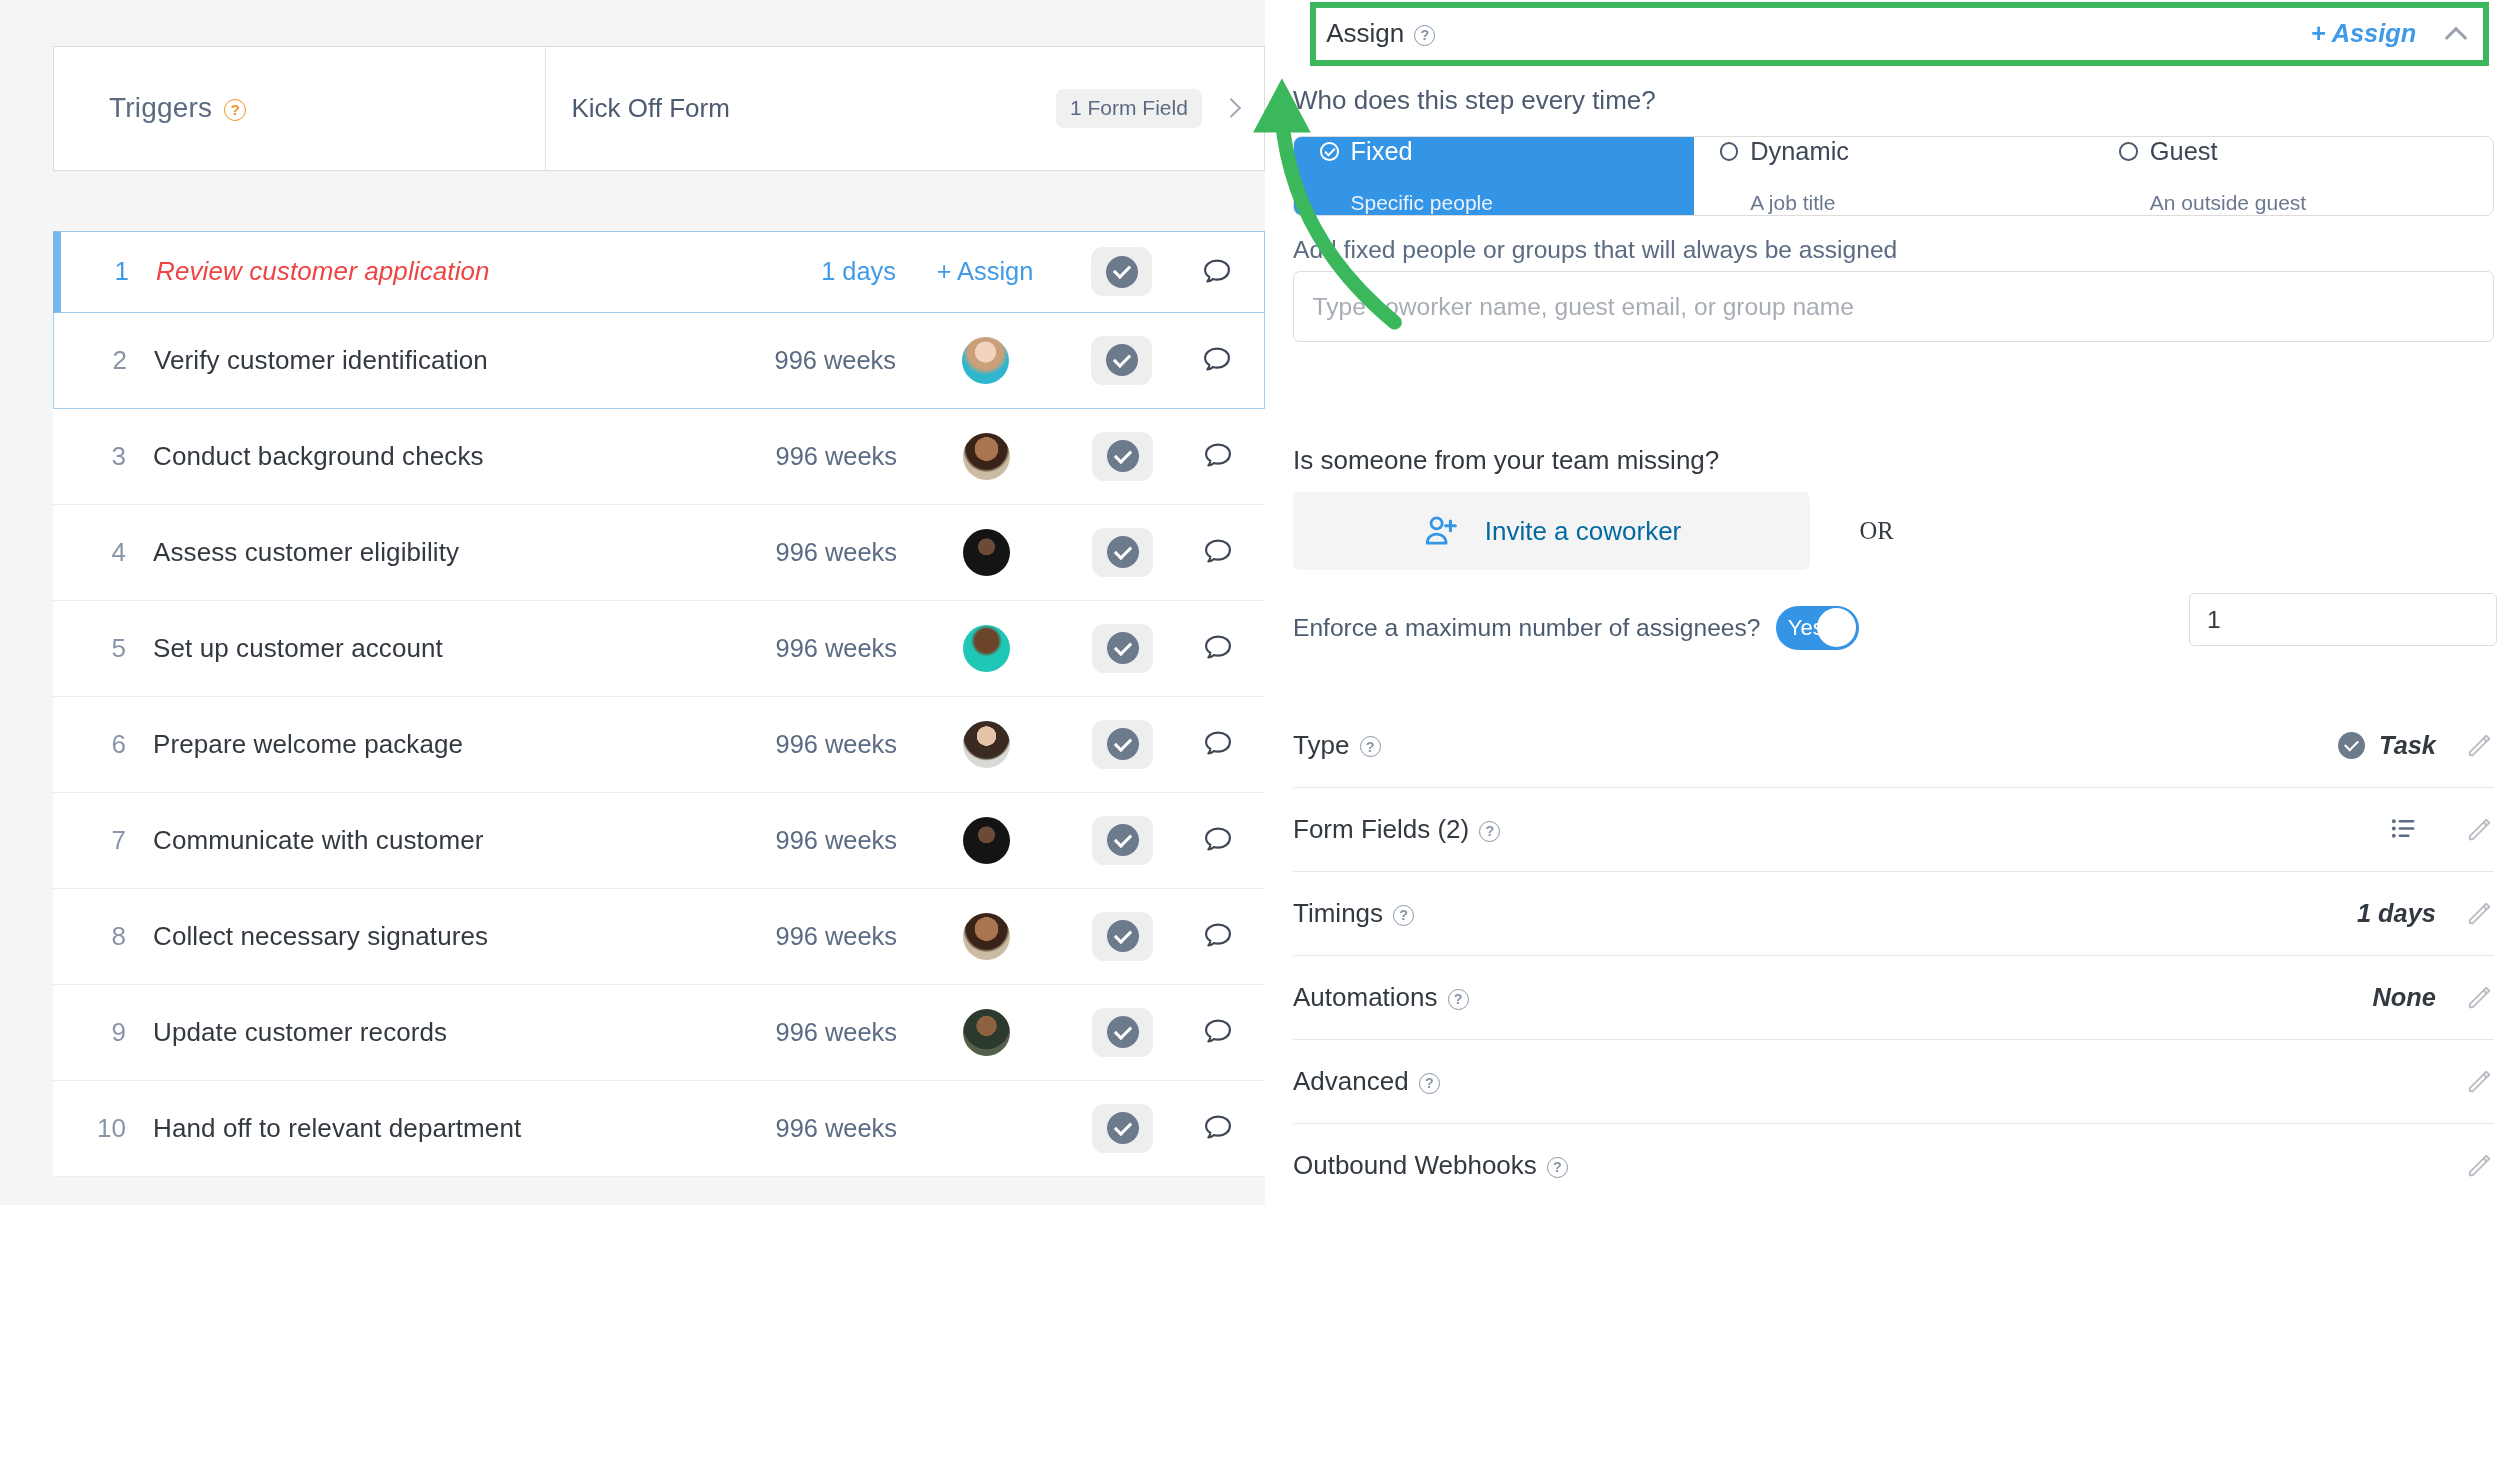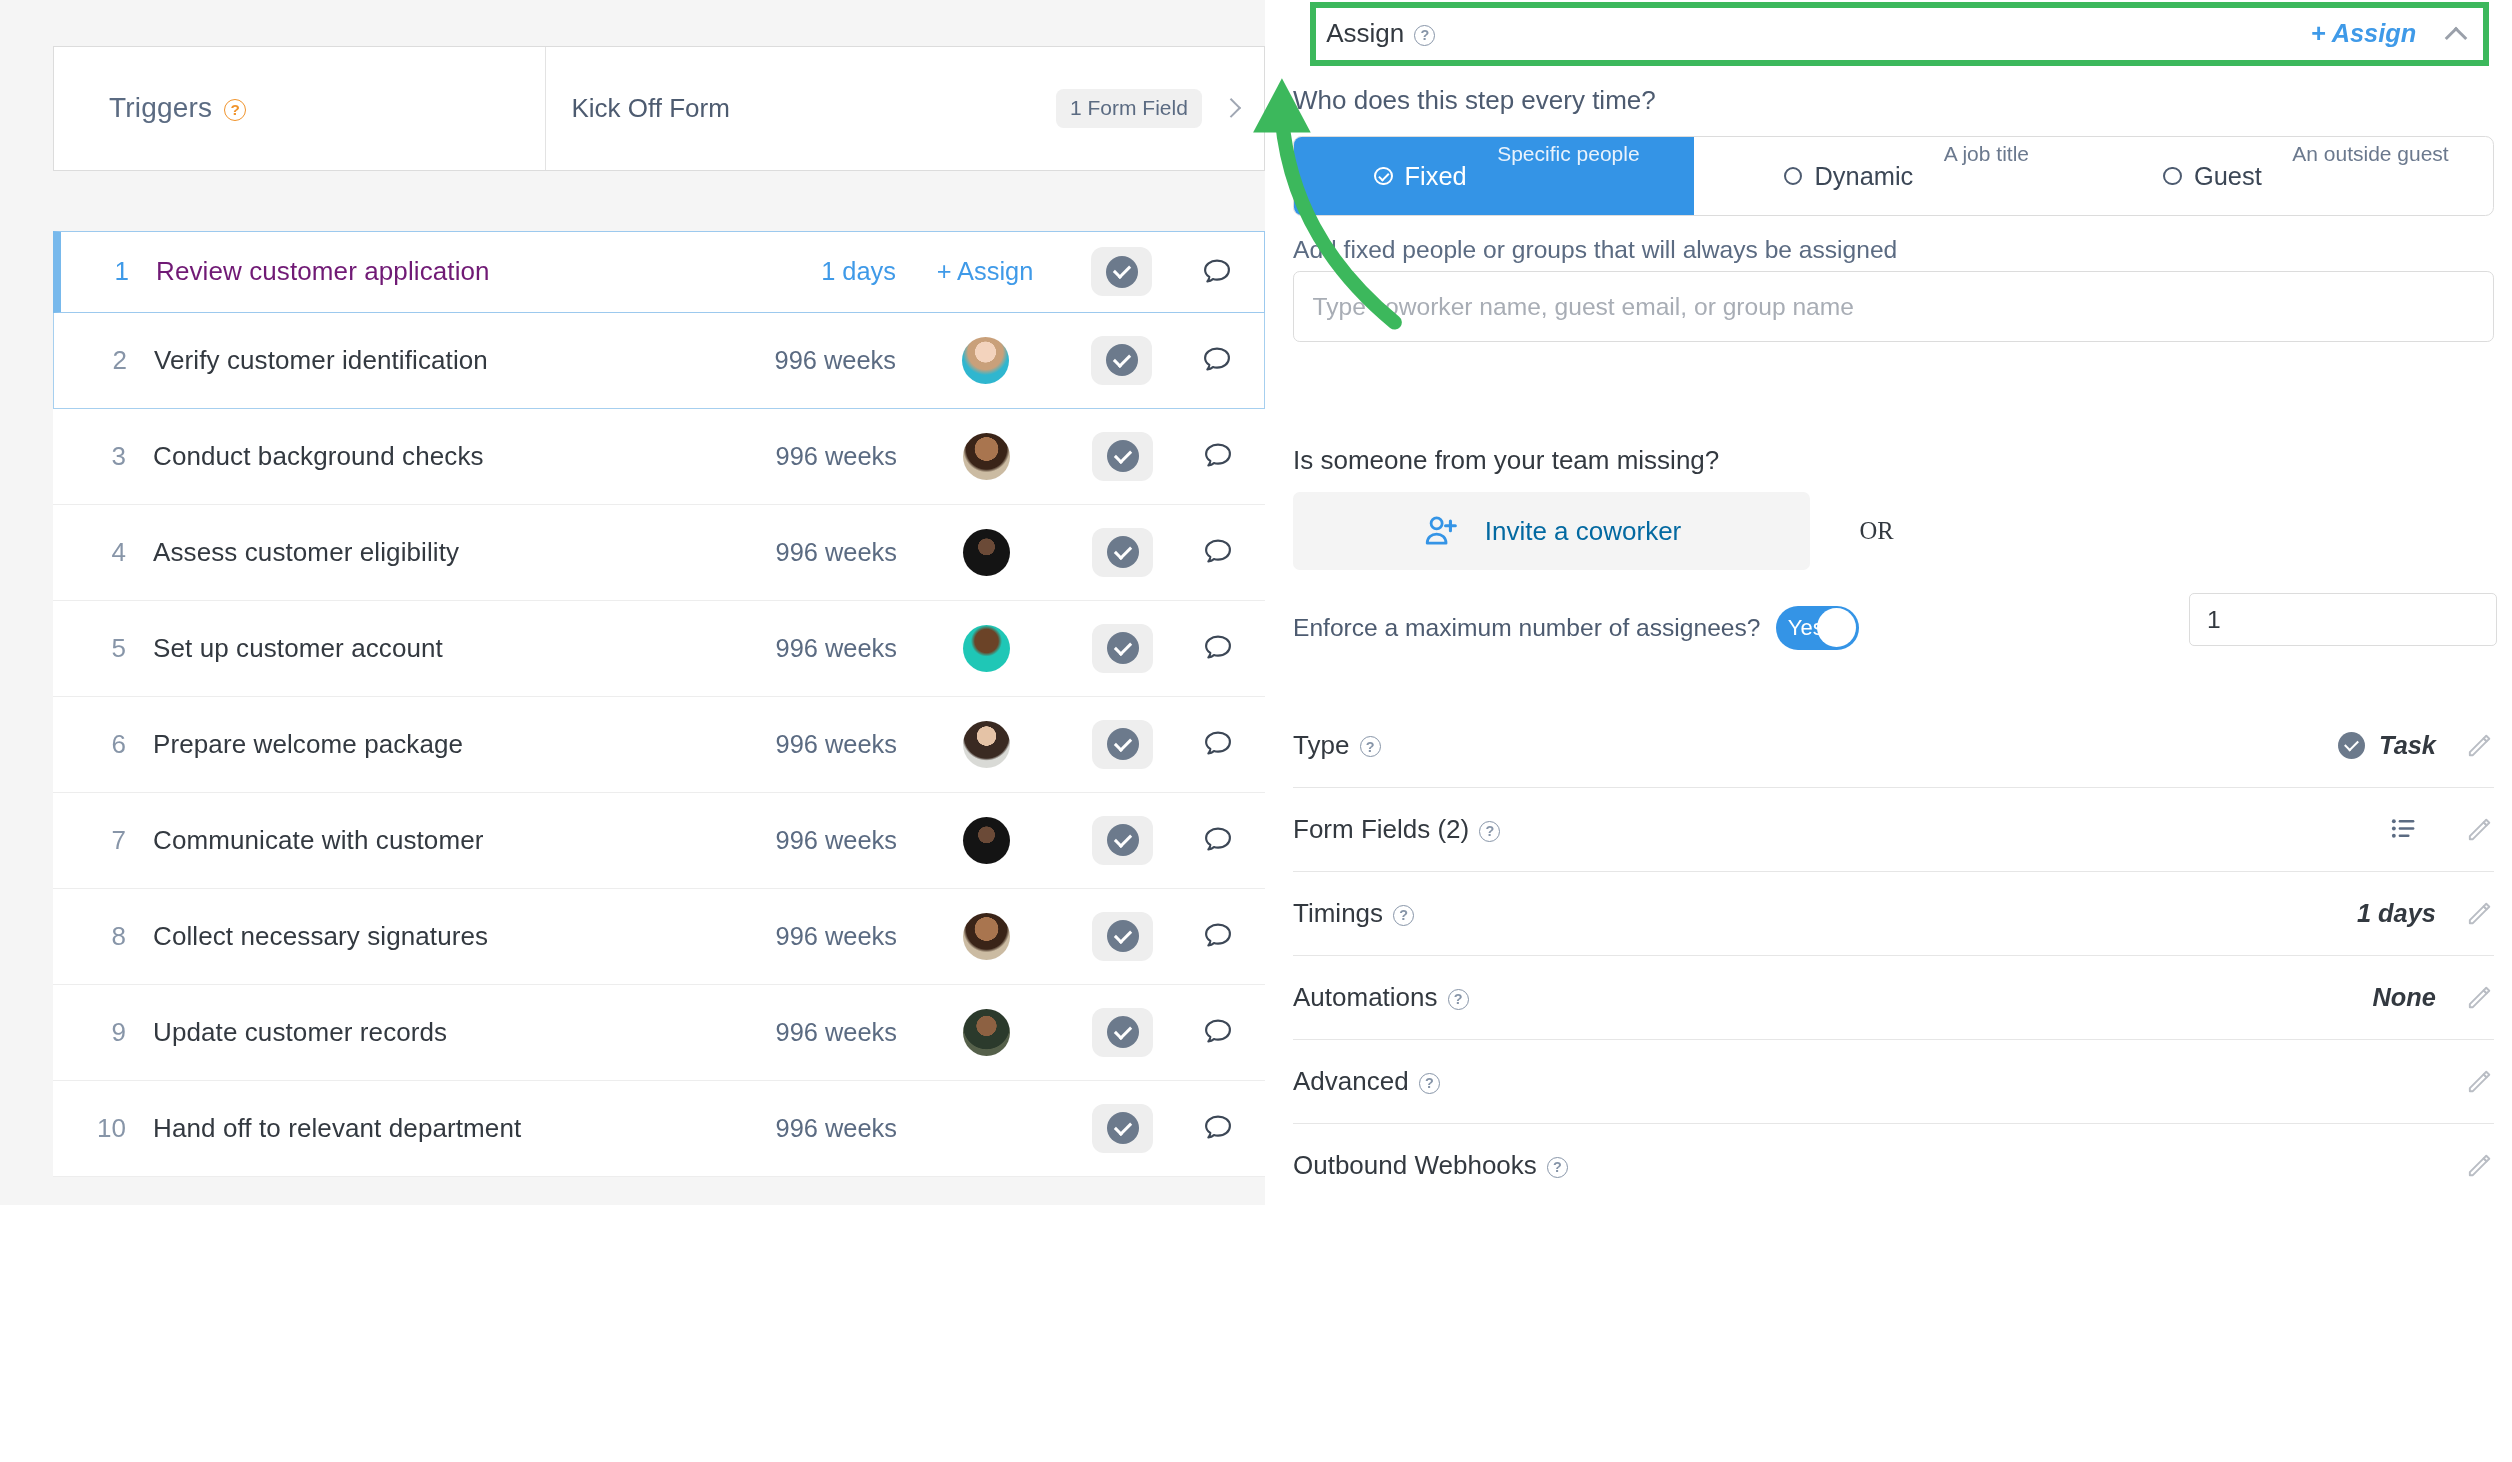--- a/index.html
+++ b/index.html
@@ -93,21 +93,21 @@
   .step-num {
     width: 73px; text-align: right;
     font-size: 26px; color: #8795a8;
     padding-right: 0;
   }
   .step-row.selected .step-num { color: #3f9ae8; width: 68px; }
   .step-title {
     margin-left: 27px; font-size: 26px; color: #333940;
     letter-spacing: 0.1px;
   }
-  .step-row.selected .step-title { color: #701a75; }
+  .step-row.selected .step-title { color: #ef4444; font-style: italic; }
   .step-fill { flex: 1; }
   .step-due {
     font-size: 25.4px; color: #5b6b82; text-align: right;
     width: 186px;
   }
   .step-row.selected .step-due { color: #3f9ae8; }
   .assign-link {
     width: 178px; text-align: center;
     font-size: 25.4px; color: #3f9ae8;
   }
@@ -173,21 +173,21 @@
 
   
   #seg {
     position: absolute; left: 0; top: 136px;
     width: 1201px; height: 80px;
     border: 0.8px solid #dcdcdc; border-radius: 8.5px;
     display: flex; overflow: hidden; background:#fff;
   }
   .seg-opt {
     width: 33.33%; padding-left: 26px;
-    display: flex; flex-direction: row; justify-content: center;
+    display: flex; flex-direction: column; justify-content: space-between;
   }
   .seg-opt.active { background: #3494e6; }
   .seg-head { display: flex; align-items: center; }
   .seg-radio {
     width: 18.6px; height: 18.6px; border-radius: 50%;
     border: 2px solid #4d5b70; margin-right: 12px;
     flex: none;
   }
   .seg-opt.active .seg-radio {
     border-color: #ffffff; position: relative;

